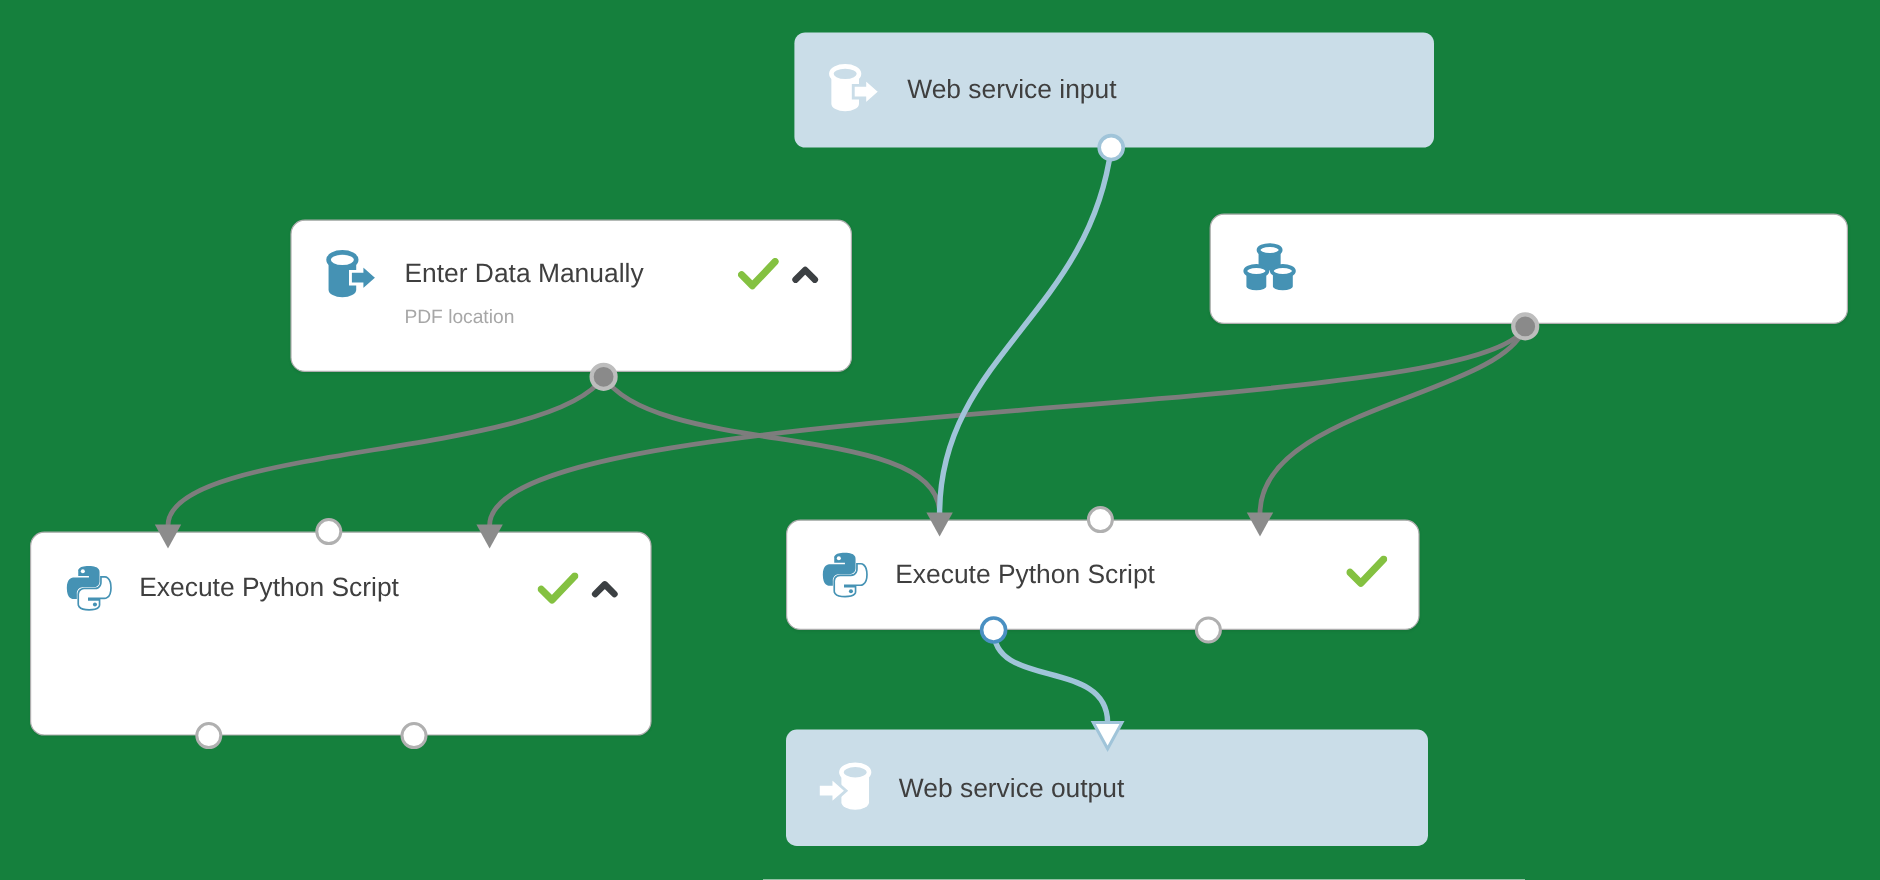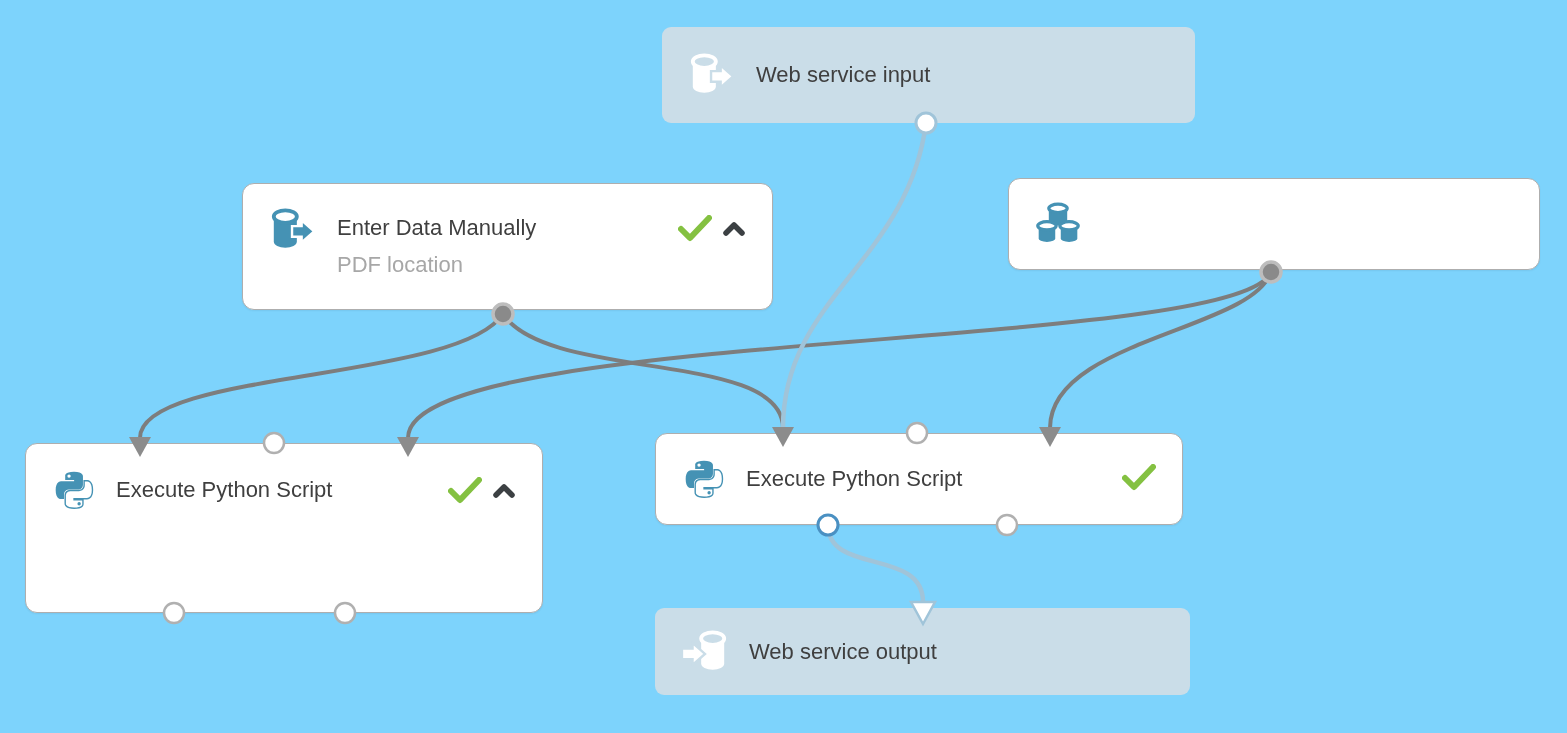--- a/index.html
+++ b/index.html
@@ -1,43 +1,43 @@
 <!DOCTYPE html>
 <html><head>
 <meta charset="utf-8">
 <style>
   html,body { margin:0; padding:0; background:#ededed; }
   .canvas {
-    position:relative; width:1567px; height:733px; background:#7dd3fc;
+    position:relative; width:1567px; height:733px; background:#15803d;
     font-family:"Liberation Sans", sans-serif; overflow:hidden;text-decoration:underline;
   }
   .node {
     position:absolute; display:flex; align-items:center;
     box-sizing:border-box; padding:0 26px;
   }
   .node.white {
     background:#ffffff; border:1.5px solid #aeaeae; border-radius:12px;
     box-shadow:0 1px 2px rgba(0,0,0,0.06);
   }
   .node.blue { background:#cadde8; border-radius:9px; }
   .node.tall { align-items:flex-start; }
   .icon { flex:0 0 auto; display:flex; margin-right:20px; }
   .tall .icon { margin-top:-8px; }
   .text { display:flex; flex-direction:column; justify-content:center; min-width:0; }
   .title { font-size:22px; line-height:28px; color:#3f3f3f; white-space:nowrap; }
-  .subtitle { font-size:22px; line-height:36px; color:#a7a7a7; max-width:295px; margin-top:5px; }
+  .subtitle { font-size:16px; line-height:36px; color:#a7a7a7; max-width:295px; margin-top:5px; }
   .status { margin-left:auto; display:flex; align-items:center; gap:10px; }
   .tall .status { margin-top:1px; }
 
   #node-wsi  { left:662px;  top:27px;  width:533px; height:96px; }
-  #node-edm  { left:242px;  top:183px; width:531px; height:127px; padding-top:30px; }
+  #node-edm  { left:242px;  top:183px; width:468px; height:127px; padding-top:30px; }
   #node-both { left:1008px; top:178px; width:532px; height:92px; }
   #node-epsL { left:25px;   top:443px; width:518px; height:170px; padding-top:32px; }
   #node-epsC { left:655px;  top:433px; width:528px; height:92px; }
-  #node-wso  { left:655px;  top:608px; width:535px; height:87px; }
+  #node-wso  { left:655px;  top:608px; width:535px; height:97px; }
 
   .wires { position:absolute; left:0; top:0; width:1567px; height:733px; }
 </style>
 </head>
 <body>
 
 <div class="canvas">
 
   <div class="node blue" id="node-wsi">
     <span class="icon">

